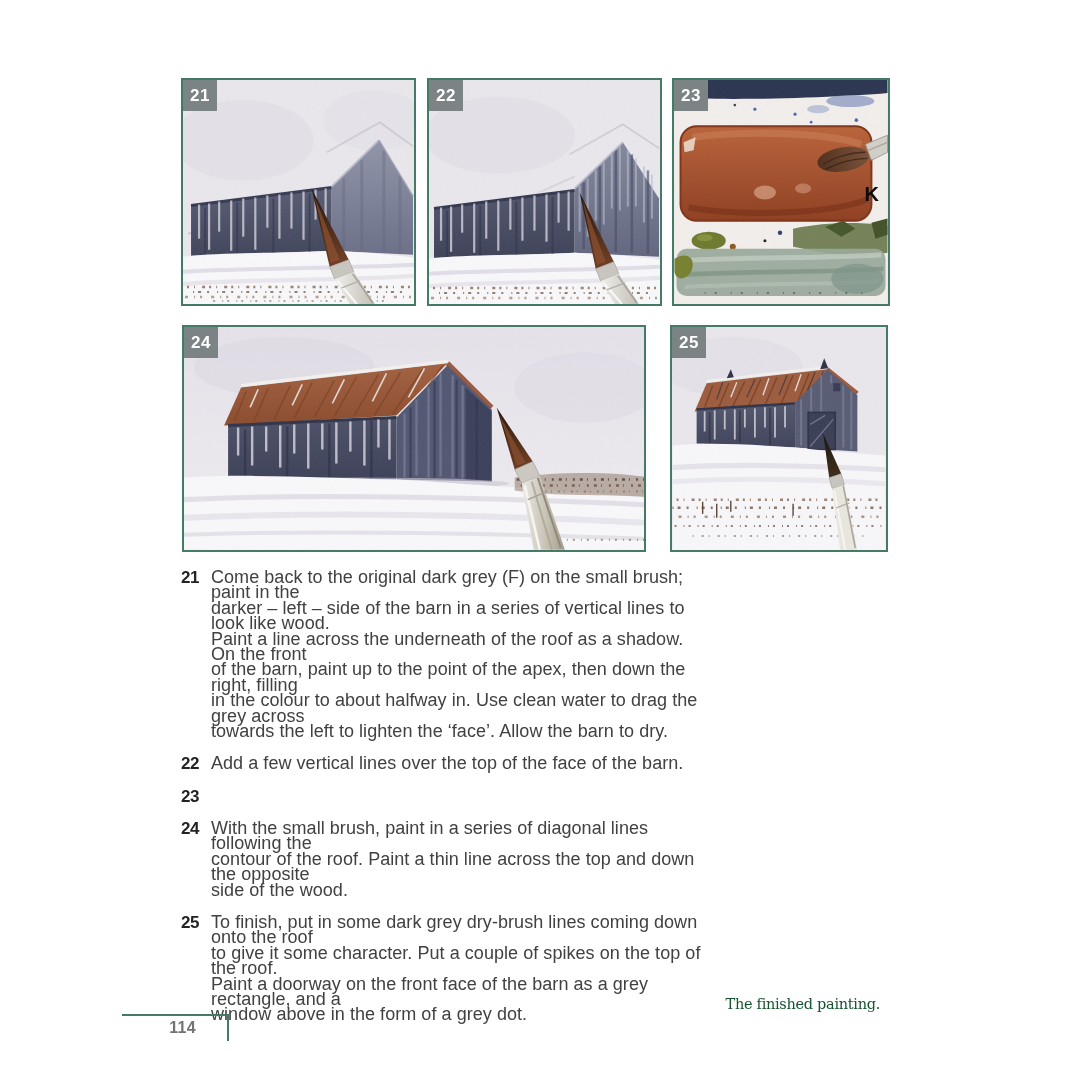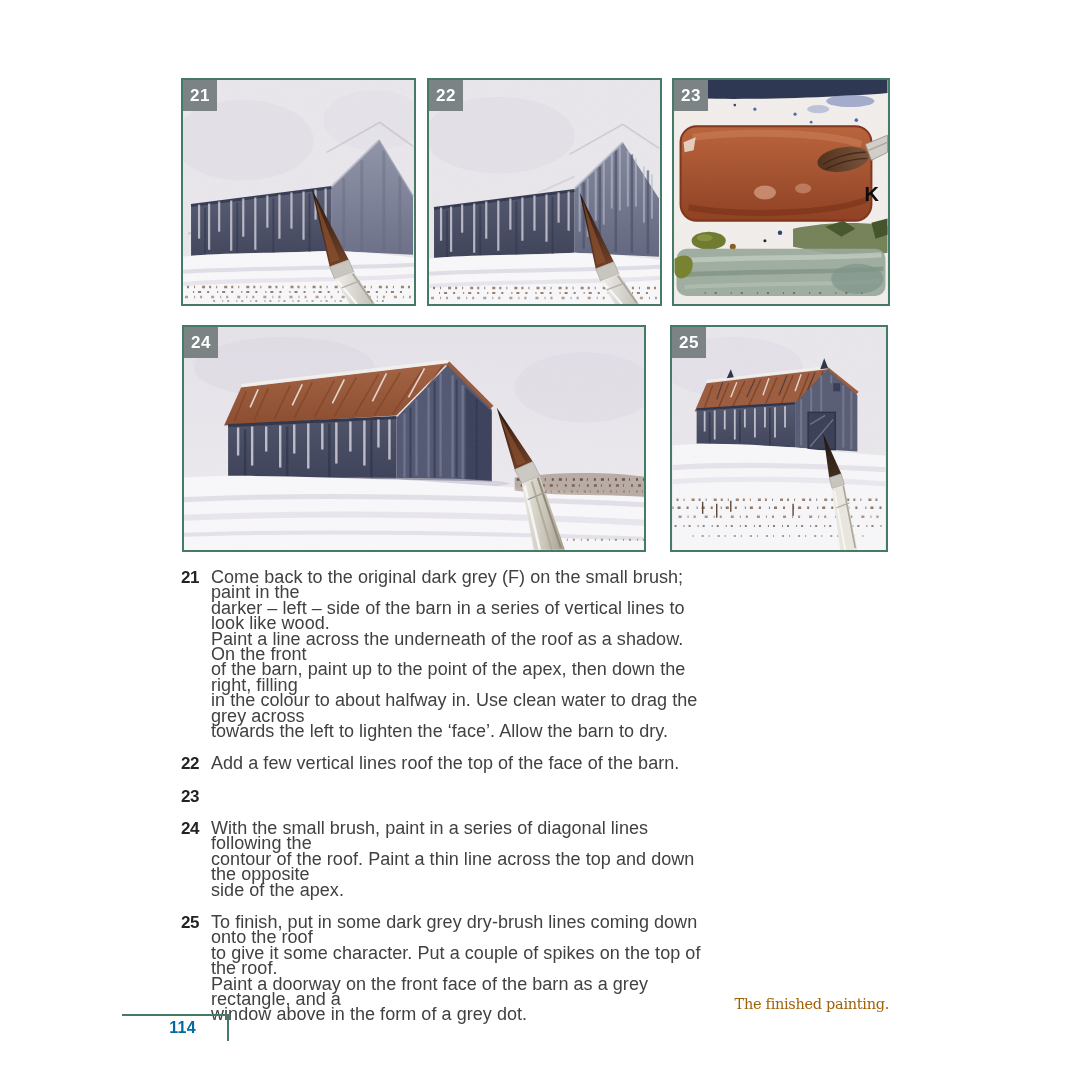--- a/index.html
+++ b/index.html
@@ -25,32 +25,32 @@
   .step{display:flex;gap:7px;margin-bottom:17px;}
   .step-num{
     font-size:17px;font-weight:700;color:#232323;min-width:23px;
     line-height:15px;letter-spacing:-.5px;flex-shrink:0;
   }
   .step-text{
     margin:0;font-size:18px;line-height:15.4px;color:#414141;
     white-space:pre-line;letter-spacing:.05px;
   }
   .caption{
-    position:absolute;top:996px;right:191px;
-    font-family:"DejaVu Serif",serif;font-size:14.5px;color:#a16207;
+    position:absolute;top:996px;right:200px;
+    font-family:"DejaVu Serif",serif;font-size:14.5px;color:#14532d;
     letter-spacing:-.3px;
   }
   .folio{
     position:absolute;left:122px;top:1014px;width:107px;height:27px;
     border-top:2.5px solid #447a66;border-right:2.5px solid #447a66;
     box-sizing:border-box;
   }
   .folio span{
     display:block;text-align:right;padding:3px 31px 0 0;
-    font-size:16px;font-weight:600;color:#0369a1;letter-spacing:.3px;
+    font-size:16px;font-weight:600;color:#737373;letter-spacing:.3px;
   }
 </style>
 </head>
 <body>
 
 <figure class="panel" style="left:181px;top:78px;width:235px;height:228px">
   <svg viewBox="0 0 230 223">
     <defs>
       <linearGradient id="w21" x1="0" y1="0" x2="0" y2="1">
           <stop offset="0" stop-color="#565b72"></stop>
@@ -543,30 +543,30 @@
     <span class="step-num">21</span>
     <p class="step-text">Come back to the original dark grey (F) on the small brush; paint in the
 darker – left – side of the barn in a series of vertical lines to look like wood.
 Paint a line across the underneath of the roof as a shadow. On the front
 of the barn, paint up to the point of the apex, then down the right, filling
 in the colour to about halfway in. Use clean water to drag the grey across
 towards the left to lighten the ‘face’. Allow the barn to dry.</p>
   </div>
   <div class="step">
     <span class="step-num">22</span>
-    <p class="step-text">Add a few vertical lines roof the top of the face of the barn.</p>
+    <p class="step-text">Add a few vertical lines over the top of the face of the barn.</p>
   </div>
   <div class="step">
     <span class="step-num">23</span>
   </div>
   <div class="step">
     <span class="step-num">24</span>
     <p class="step-text">With the small brush, paint in a series of diagonal lines following the
 contour of the roof. Paint a thin line across the top and down the opposite
-side of the apex.</p>
+side of the wood.</p>
   </div>
   <div class="step">
     <span class="step-num">25</span>
     <p class="step-text">To finish, put in some dark grey dry-brush lines coming down onto the roof
 to give it some character. Put a couple of spikes on the top of the roof.
 Paint a doorway on the front face of the barn as a grey rectangle, and a
 window above in the form of a grey dot.</p>
   </div>
 </section>
 

